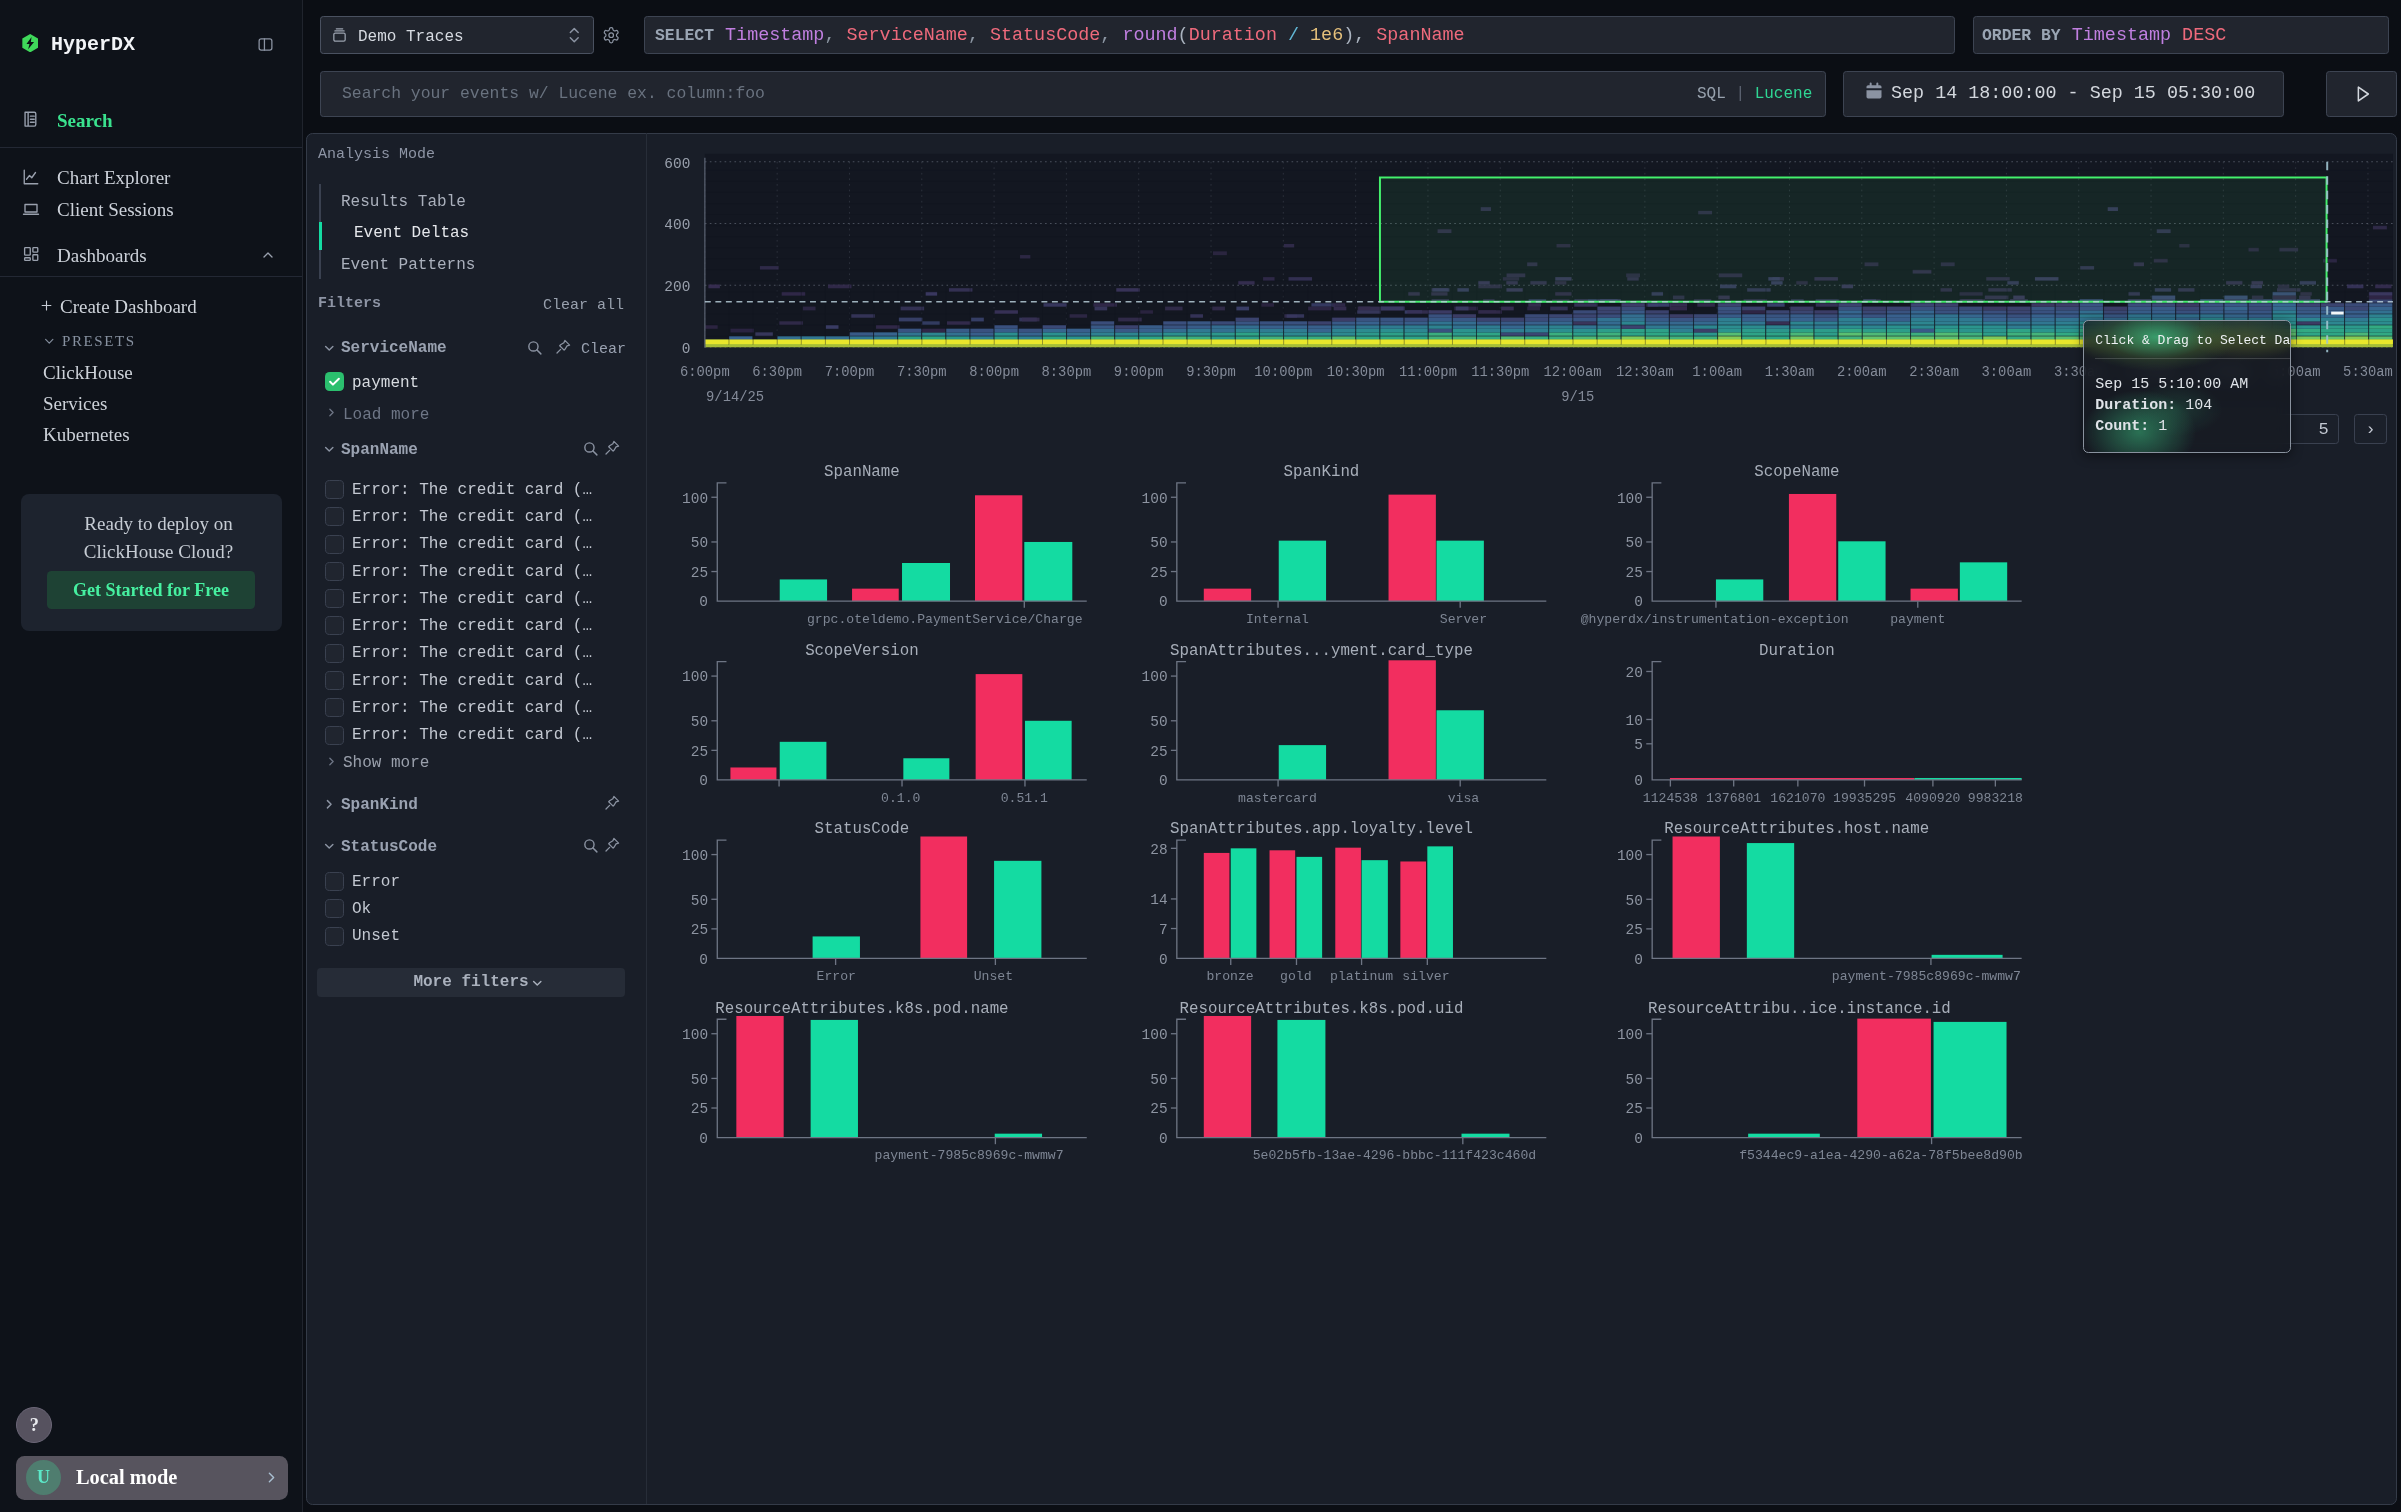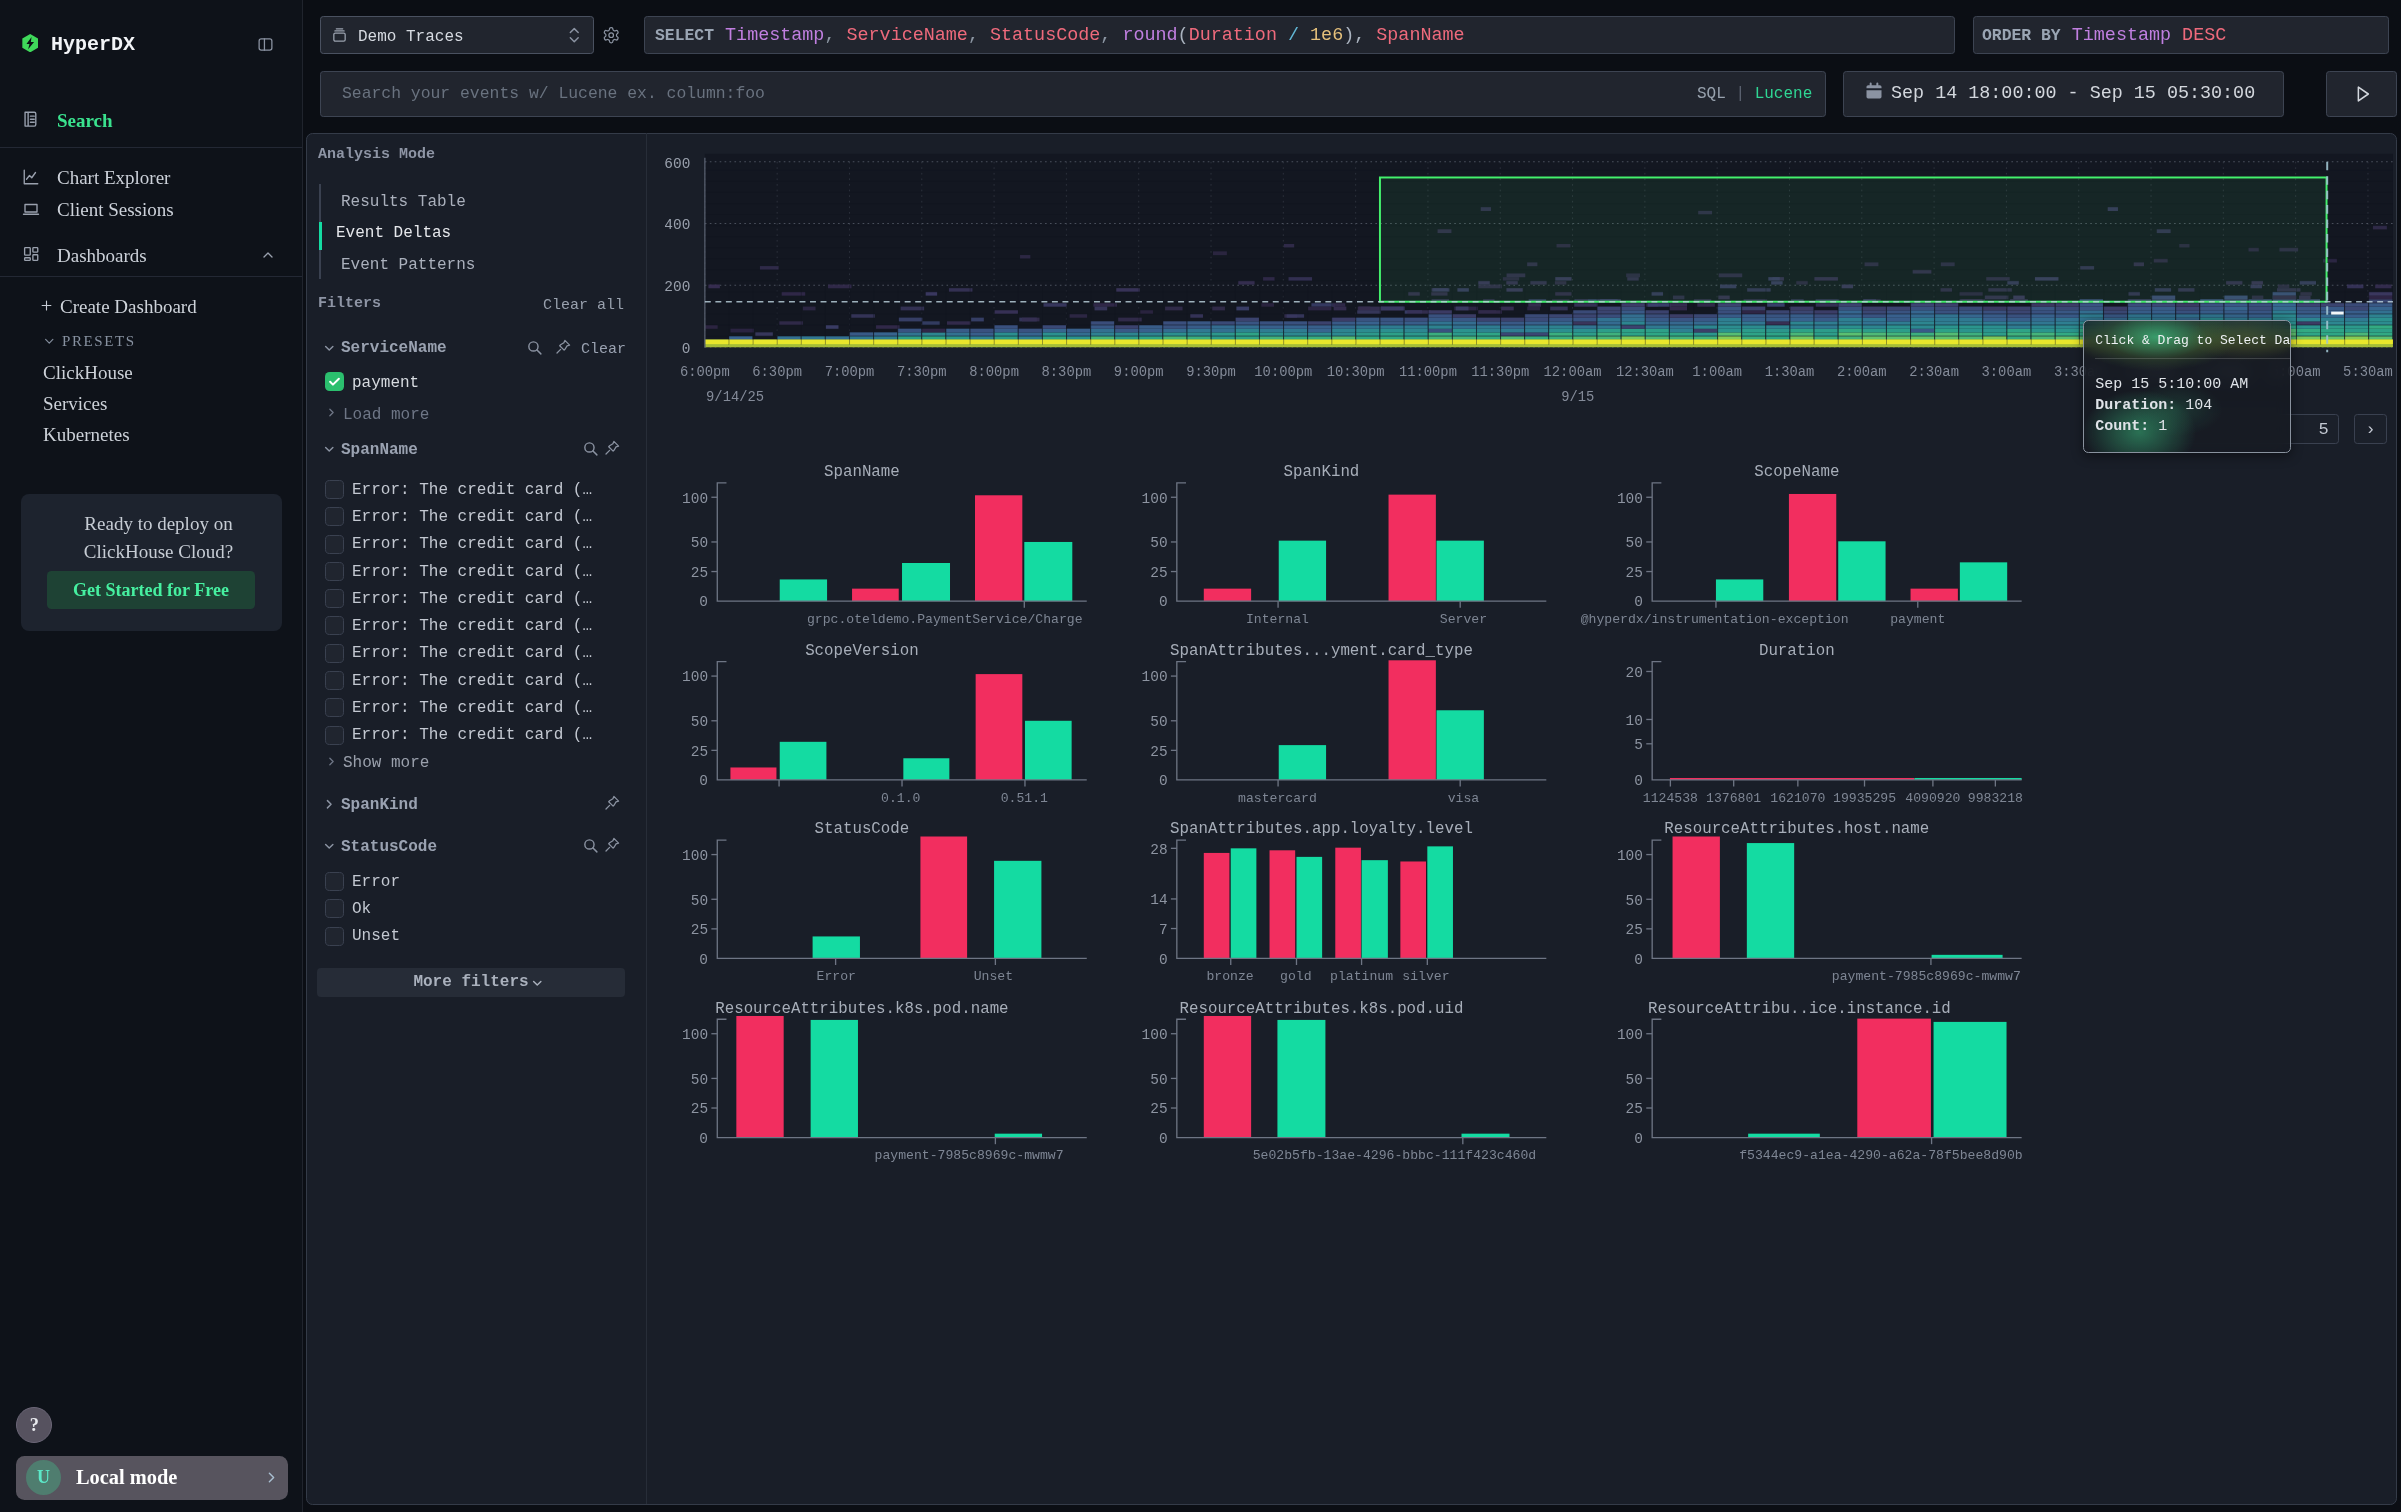--- a/index.html
+++ b/index.html
@@ -89,25 +89,25 @@
     <path d="M3 10h18" stroke="#1c212b" stroke-width="2.4"></path>
     <path d="M8 3v4 M16 3v4" stroke="#8b93a2" stroke-width="2.4"></path>
   </svg>
 <div class="abs" style="left:1891px;top:83px;font-size:18.4px;color:#d3d7dd">Sep 14 18:00:00 - Sep 15 05:30:00</div>
 <div class="abs" style="left:2326px;top:71px;width:71px;height:46px;background:#21252e;border:1.3px solid #3d4452;border-radius:3.3px"></div>
 <svg class="abs" style="left:2353px;top:84px" width="18.4" height="20" viewBox="0 0 24 26" fill="none" stroke="#d3d7dd" stroke-width="2" stroke-linejoin="round">
     <path d="M7 4v18l13-9z"></path>
   </svg>
 <div class="abs" style="left:306px;top:133px;width:2091px;height:1372px;background:#191e28;border:0.7px solid #343b48;border-radius:6.6px"></div>
 <div class="abs" style="left:646px;top:133px;width:0.7px;height:1371px;background:#272d38"></div>
-<div class="abs" style="left:318px;top:146px;font-size:15px;font-weight:bold;color:#8e95a5">Analysis Mode</div>
+<div class="abs" style="left:318px;top:146px;font-size:15px;font-weight:normal;color:#8e95a5">Analysis Mode</div>
 <div class="abs" style="left:319px;top:184px;width:2px;height:95px;background:#3a4150"></div>
 <div class="abs" style="left:319px;top:222px;width:2.6px;height:28px;background:#14dba2"></div>
 <div class="abs" style="left:341px;top:193px;font-size:16px;color:#aab0bc">Results Table</div>
-<div class="abs" style="left:336px;top:224px;font-size:16px;color:#e6e8ec">Event Deltas</div>
+<div class="abs" style="left:354px;top:224px;font-size:16px;color:#e6e8ec">Event Deltas</div>
 <div class="abs" style="left:341px;top:256px;font-size:16px;color:#aab0bc">Event Patterns</div>
 <div class="abs" style="left:318px;top:295px;font-size:15px;font-weight:bold;color:#8e95a5">Filters</div>
 <div class="abs" style="left:543px;top:297px;font-size:15px;color:#98a0ad">Clear all</div>
 <svg class="abs" style="left:322px;top:341px" width="14.5" height="14.5" viewBox="0 0 24 24" fill="none" stroke="#8b93a2" stroke-width="2.4" stroke-linecap="round" stroke-linejoin="round">
     <path d="M6 9l6 6 6-6"></path>
   </svg>
 <div class="abs" style="left:341px;top:339px;font-size:16px;font-weight:bold;color:#9aa2b1">ServiceName</div>
 <svg width="17" height="17" viewBox="0 0 24 24" style="position:absolute;left:526px;top:339px" fill="none" stroke="#8b93a2" stroke-width="2" stroke-linecap="round" stroke-linejoin="round">
     <circle cx="10.5" cy="10.5" r="6.5"></circle>
     <path d="M15.5 15.5L21 21"></path>

